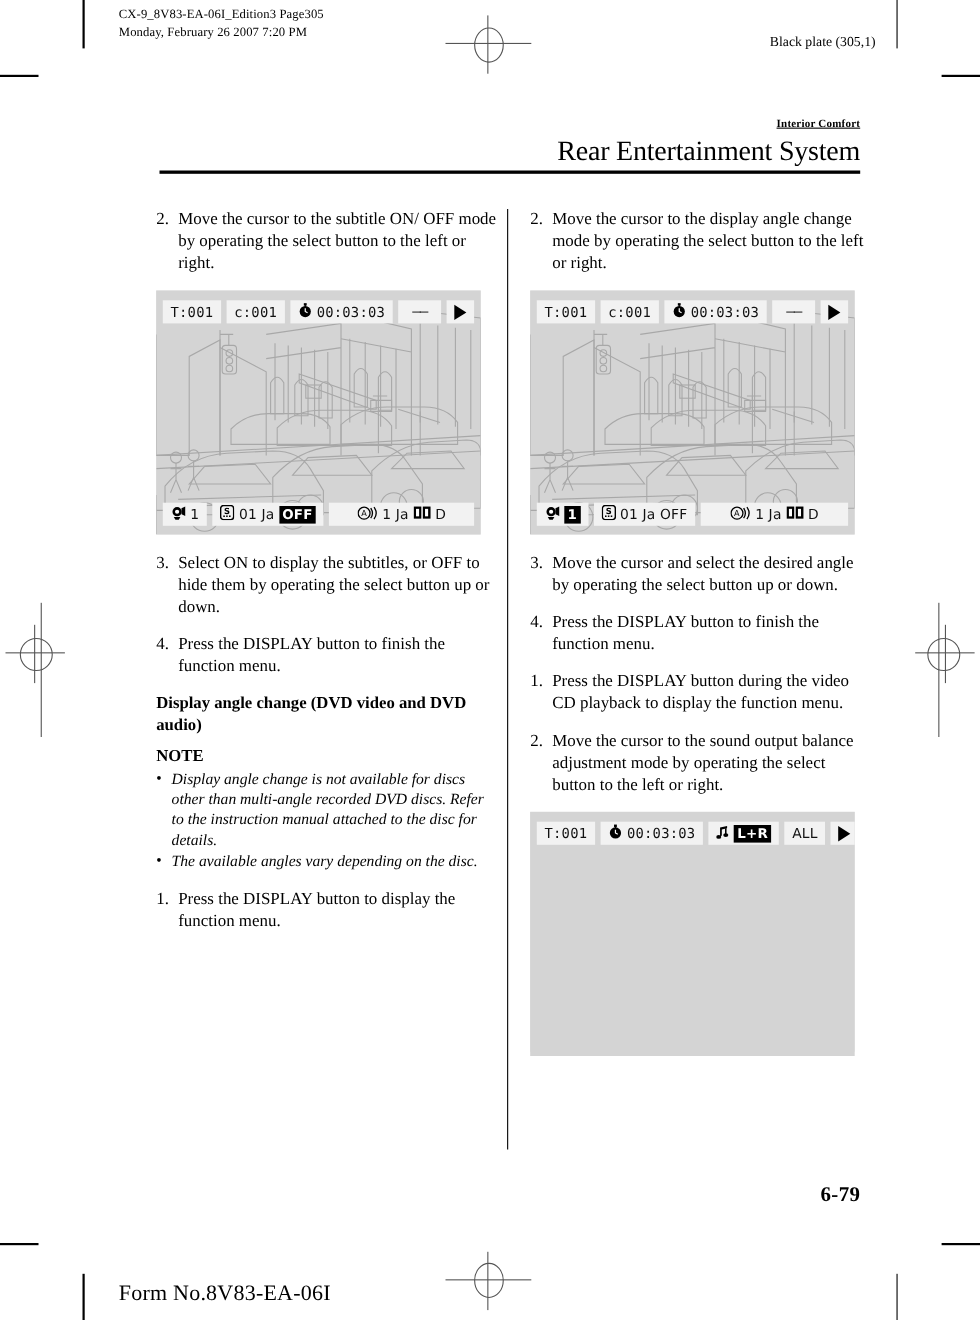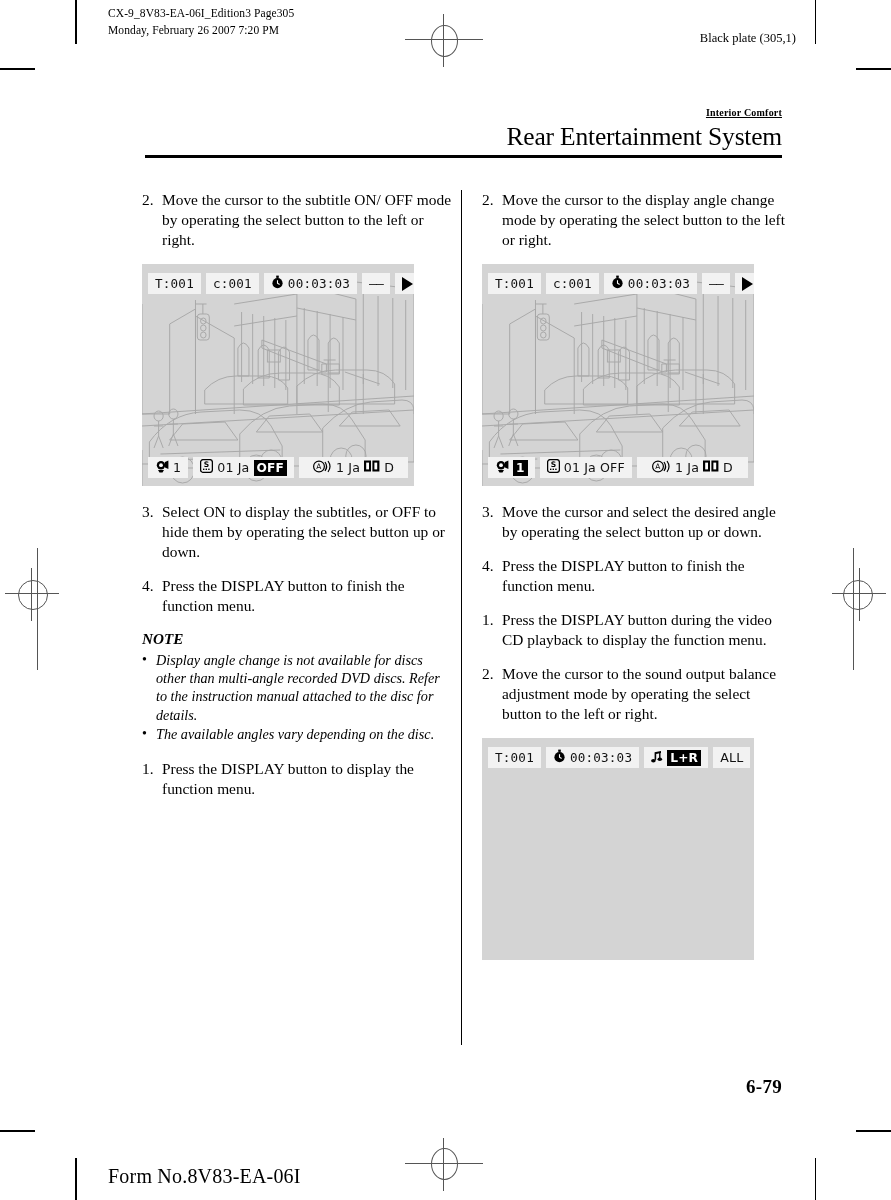--- a/index.html
+++ b/index.html
@@ -116,21 +116,20 @@
   h3.subhead {
     font-size: 15.2px;
     font-weight: bold;
     line-height: 1.28;
     margin: 0 0 10px 0;
   }
 
   .note-label {
     font-size: 15.2px;
     font-weight: bold;
-    font-style: italic;
     margin: 0 0 3px 0;
   }
   .note-list {
     margin: 0 0 14px 0;
     padding: 0;
     list-style: none;
   }
   .note-list li {
     display: flex;
     font-style: italic;
@@ -141,21 +140,21 @@
   .bullet {
     flex: 0 0 14px;
     font-style: normal;
     font-size: 14px;
     line-height: 1.28;
   }
 
   
   .screen {
     position: relative;
-    width: 272px;
+    width: 295px;
     height: 222px;
     background: #d4d4d4;
     margin: 4px 0 16px 0;
     box-sizing: border-box;
     overflow: hidden;
     font-family: "DejaVu Sans", sans-serif;
   }
   .screen-blank {
     height: 218px;
     background: #d4d4d4;
@@ -421,20 +420,21 @@
   <div class="step">
     <div class="step-num">3.</div>
     <div class="step-body">Select ON to display the subtitles, or OFF to hide them by operating the select button up or down.</div>
   </div>
 
   <div class="step">
     <div class="step-num">4.</div>
     <div class="step-body">Press the DISPLAY button to finish the function menu.</div>
   </div>
 
+  <h3 class="subhead">Display angle change (DVD video and DVD audio)</h3>
 
 
   <div class="note-label">NOTE</div>
   <ul class="note-list">
     <li>
       <span class="bullet">•</span>
       <span>Display angle change is not available for discs other than multi-angle recorded DVD discs. Refer to the instruction manual attached to the disc for details.</span>
     </li>
     <li>
       <span class="bullet">•</span>

